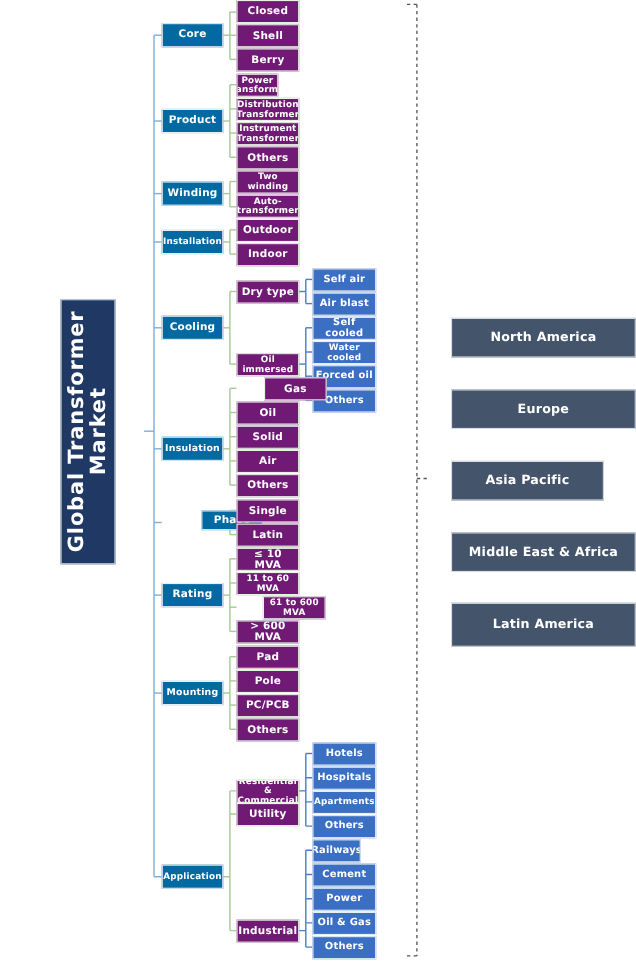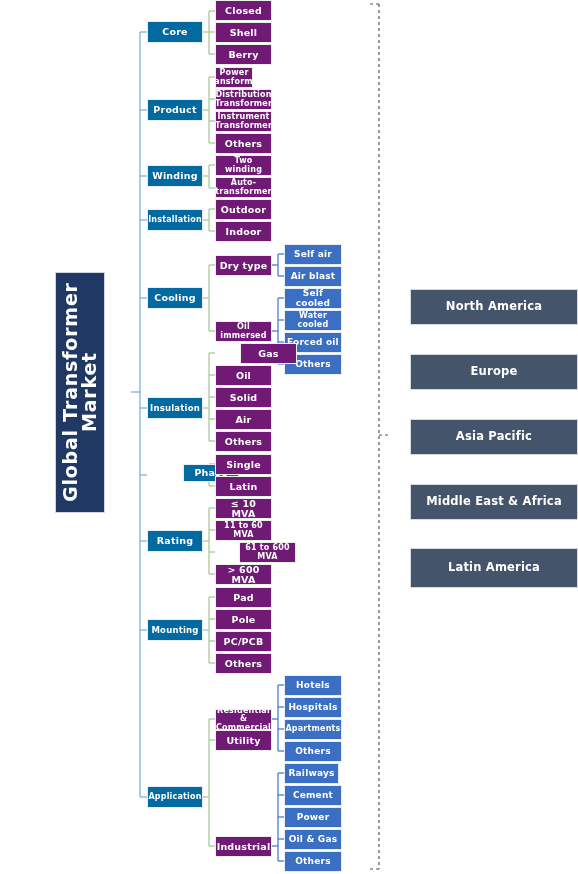--- a/index.html
+++ b/index.html
@@ -396,21 +396,21 @@
   <div class="node lvl3" style="left:284px; top:697px; width:58px; height:21px;">
     <span>Hospitals</span>
   </div>
   <div class="node lvl3 small" style="left:284px; top:719px; width:58px; height:21px;">
     <span>Apartments</span>
   </div>
   <div class="node lvl3" style="left:284px; top:741px; width:58px; height:21px;">
     <span>Others</span>
   </div>
 
-  <div class="node lvl3" style="left:284px; top:763px; width:55px; height:21px;">
+  <div class="node lvl3" style="left:284px; top:763px; width:44px; height:21px;">
     <span>Railways</span>
   </div>
   <div class="node lvl3" style="left:284px; top:785px; width:58px; height:21px;">
     <span>Cement</span>
   </div>
   <div class="node lvl3" style="left:284px; top:807px; width:58px; height:21px;">
     <span>Power</span>
   </div>
   <div class="node lvl3" style="left:284px; top:829px; width:58px; height:21px;align-items:center;">
     <span>Oil &amp; Gas</span>
@@ -418,21 +418,21 @@
   <div class="node lvl3" style="left:284px; top:851px; width:58px; height:21px;">
     <span>Others</span>
   </div>
 
   <div class="node region" style="left:410px; top:289px; width:168px; height:36px;">
     <span>North America</span>
   </div>
   <div class="node region" style="left:410px; top:354px; width:168px; height:36px;">
     <span>Europe</span>
   </div>
-  <div class="node region" style="left:410px; top:419px; width:168px; height:36px;">
+  <div class="node region" style="left:410px; top:419px; width:139px; height:36px;">
     <span>Asia Pacific</span>
   </div>
   <div class="node region" style="left:410px; top:484px; width:168px; height:36px;">
     <span>Middle East &amp; Africa</span>
   </div>
   <div class="node region" style="left:410px; top:548px; width:168px; height:40px;">
     <span>Latin America</span>
   </div>
 
 </div>

